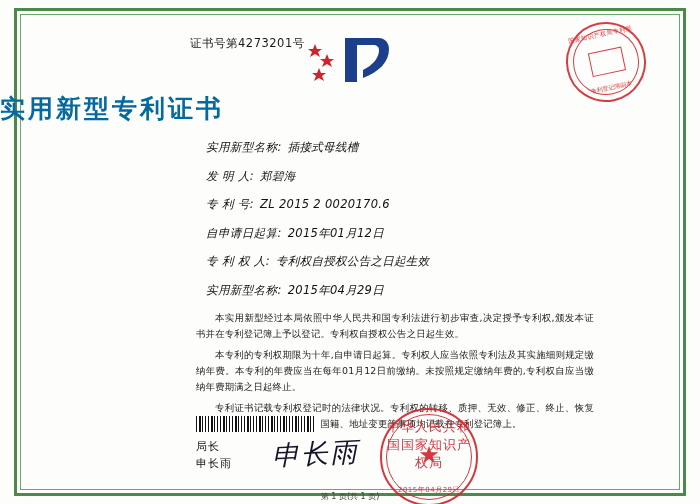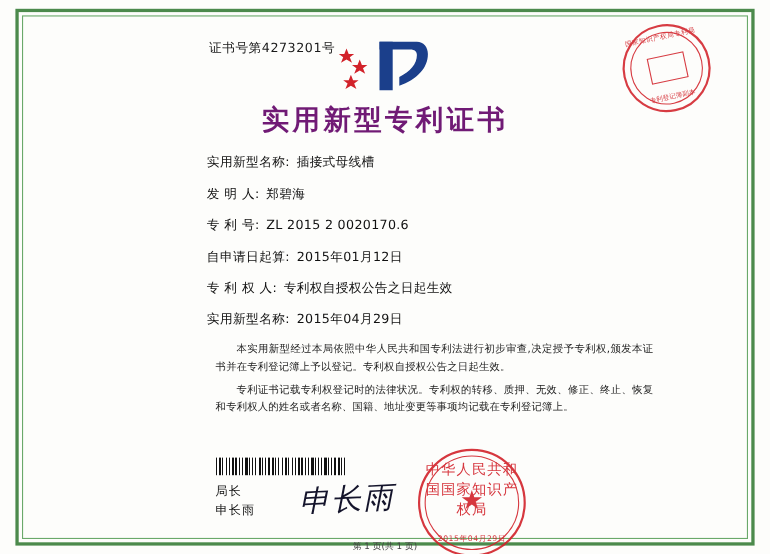--- a/index.html
+++ b/index.html
@@ -107,33 +107,33 @@
     height: 52px;
     text-align: center;
   }
   .logo svg { display: inline-block; }
 
   .title {
     position: absolute;
     left: 0;
     right: 0;
     top: 92px;
-    text-align: center;
     font-size: 25px;
     font-weight: bold;
     letter-spacing: 3px;
-    color: #701a75;
+    color: #0369a1;
     font-family: "DejaVu Sans", "Liberation Sans", sans-serif;
   }
 
   .fields {
     position: absolute;
-    left: 188px;
+    left: 206px;
     top: 140px;
     width: 420px;
+    font-style: italic;
   }
   .field-row {
     display: flex;
     align-items: baseline;
     margin-bottom: 13.5px;
     font-size: 11.5px;
     color: #111;
   }
   .field-label {
     white-space: nowrap;
@@ -302,20 +302,21 @@
       <span class="field-value">专利权自授权公告之日起生效</span>
     </div>
     <div class="field-row">
       <span class="field-label">实用新型名称:</span>
       <span class="field-value">2015年04月29日</span>
     </div>
   </div>
 
   <div class="body-text">
     <p>本实用新型经过本局依照中华人民共和国专利法进行初步审查,决定授予专利权,颁发本证书并在专利登记簿上予以登记。专利权自授权公告之日起生效。</p>
+    <p>本专利的专利权期限为十年,自申请日起算。专利权人应当依照专利法及其实施细则规定缴纳年费。本专利的年费应当在每年01月12日前缴纳。未按照规定缴纳年费的,专利权自应当缴纳年费期满之日起终止。</p>
     <p>专利证书记载专利权登记时的法律状况。专利权的转移、质押、无效、修正、终止、恢复和专利权人的姓名或者名称、国籍、地址变更等事项均记载在专利登记簿上。</p>
   </div>
 
   <div class="barcode">
     <div class="bars"></div>
   </div>
 
   <div class="signature-block">
     <div>局长</div>
     <div>申长雨</div>

